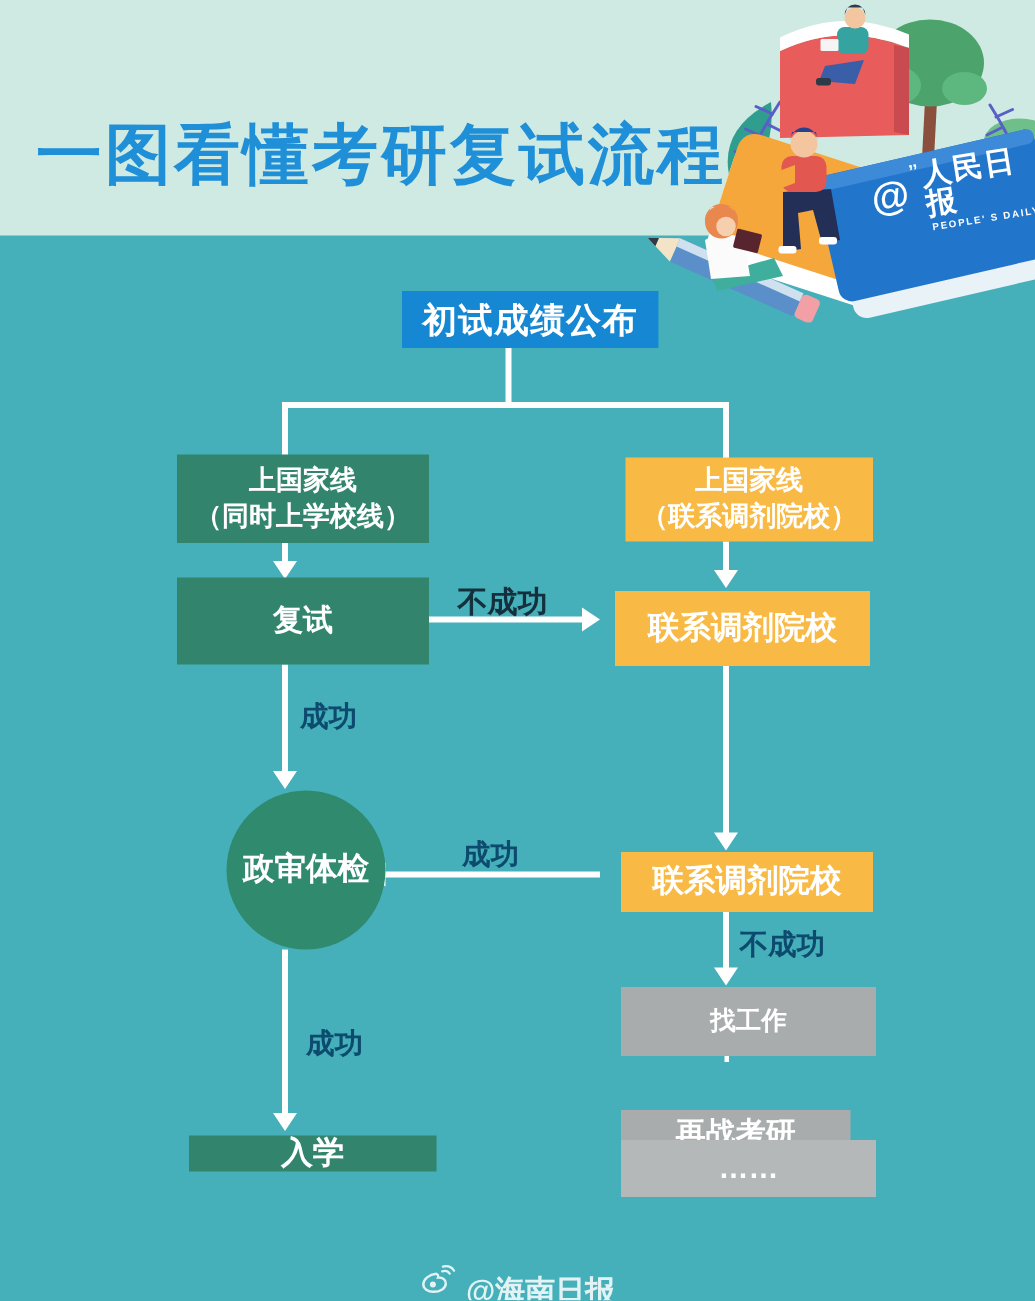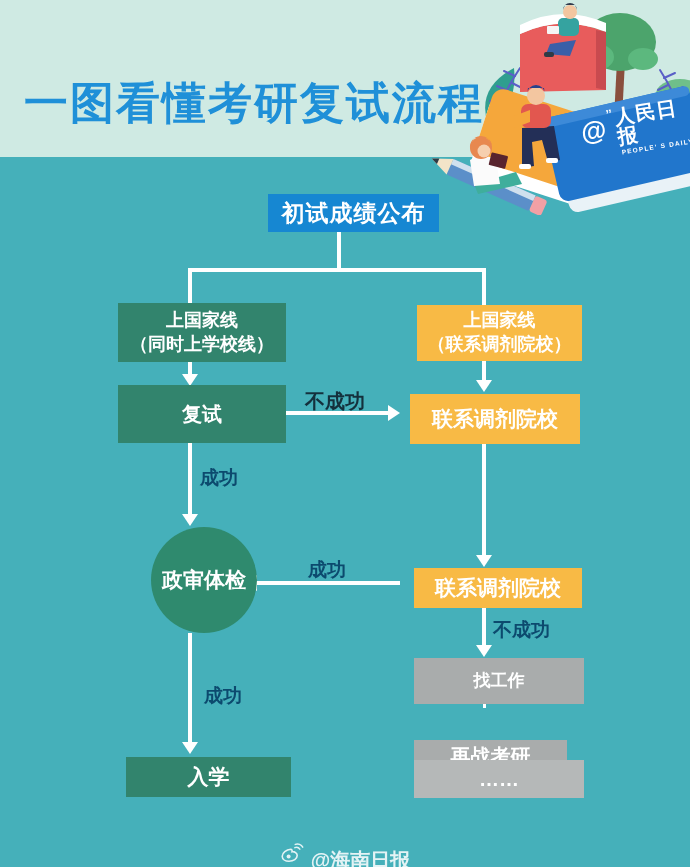--- a/index.html
+++ b/index.html
@@ -204,21 +204,21 @@
   </div>
 
   <div class="node n-gray" style="left:400px;top:740px;width:153px;height:33px;font-size:20px">
     <span>再战考研</span>
   </div>
 
   <div class="node n-gray-light" style="left:400px;top:760px;width:170px;height:38px;font-size:20px">
     <span>……</span>
   </div>
 
-  <div class="node n-green" style="left:112px;top:757px;width:165px;height:40px;font-size:21px">
+  <div class="node n-green" style="left:112px;top:757px;width:165px;height:24px;font-size:21px">
     <span>入学</span>
   </div>
 
   <div class="footer">
     <svg width="24" height="20" viewBox="0 0 24 20">
       <path d="M10.8 6.2 C6.2 6.6 2.2 9.8 2.2 13.2 c0 3 3 5 6.8 5 c4.6 0 8.2 -2.4 8.2 -5.6 c0 -2.6 -2.6 -4.2 -5.2 -3.9 c0.4 -1.1 -0.1 -2.1 -1.2 -2.5 Z" fill="none" stroke="rgba(255,255,255,0.85)" stroke-width="1.6"></path>
       <circle cx="8.6" cy="13.4" r="2" fill="rgba(255,255,255,0.85)"></circle>
       <path d="M14.8 4.6 c1.8 -0.7 3.9 -0.1 5 1.5" fill="none" stroke="rgba(255,255,255,0.85)" stroke-width="1.5" stroke-linecap="round"></path>
       <path d="M15.3 1.4 c2.8 -1 6.1 0.1 7.4 2.7" fill="none" stroke="rgba(255,255,255,0.85)" stroke-width="1.5" stroke-linecap="round"></path>
     </svg>

